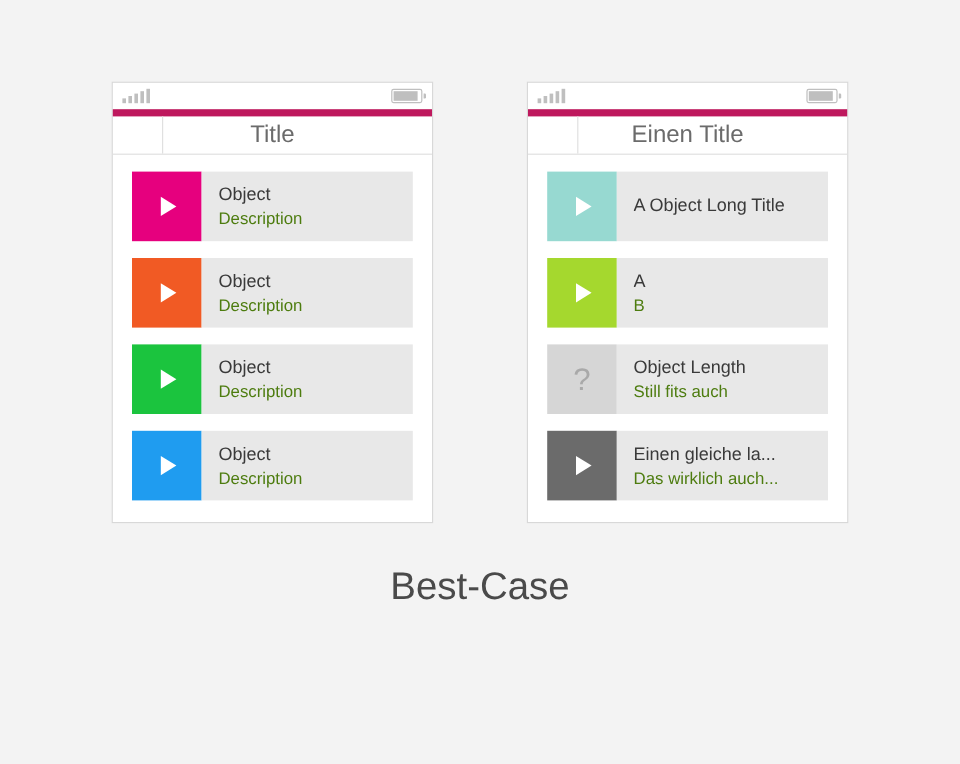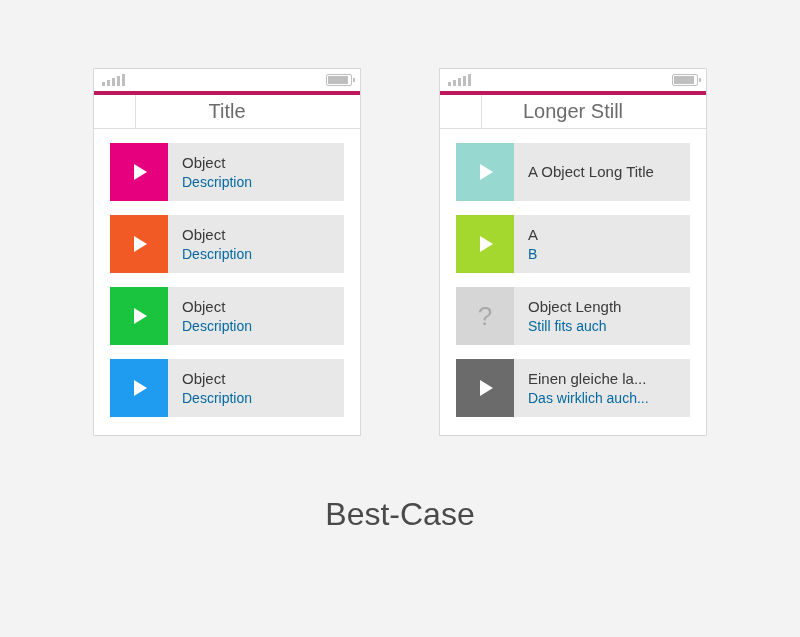--- a/index.html
+++ b/index.html
@@ -62,21 +62,21 @@
       border-radius: 0 1px 1px 0;
     }
     .battery-fill {
       position: absolute;
       left: 1px; top: 1px; bottom: 1px;
       width: 20px;
       background: #bfbfbf;
     }
     .nav-bar {
       height: 38px;
-      border-top: 4px solid #be185d;
+      border-top: 6px solid #be185d;
       border-bottom: 1px solid #e0e0e0;
       display: flex;
     }
     .back-btn {
       width: 42px;
       border-right: 1px solid #e0e0e0;
     }
     .nav-title {
       flex: 1;
       display: flex;
@@ -129,29 +129,29 @@
     }
     .item-title {
       font-size: 15px;
       color: #3a3a3a;
       white-space: nowrap;
       overflow: hidden;
       text-overflow: clip;
     }
     .item-desc {
       font-size: 14px;
-      color: #0369a1;
+      color: #4d7c0f;
       white-space: nowrap;
       overflow: hidden;
       text-overflow: clip;
     }
     .captions {
       display: flex;
       gap: 78px;
-      margin-top: 60px;
+      margin-top: 34px;
     }
     .caption {
       width: 268px;
       text-align: center;
       font-size: 32px;
       font-weight: 300;
       color: #4a4a4a;
     }
   </style>
 </head>
@@ -224,21 +224,21 @@
           <span></span>
           <span></span>
           <span></span>
         </div>
       <div class="battery">
           <div class="battery-fill"></div>
         </div>
     </div>
     <div class="nav-bar">
       <div class="back-btn"></div>
-      <div class="nav-title">Longer Still</div>
+      <div class="nav-title">Einen Title</div>
     </div>
     <div class="list">
       <div class="list-item">
         <div class="thumb" style="background:#97d9d1">
             <div class="play-tri"></div>
           </div>
         <div class="item-text">
           <div class="item-title">A Object Long Title</div>
         </div>
       </div>

